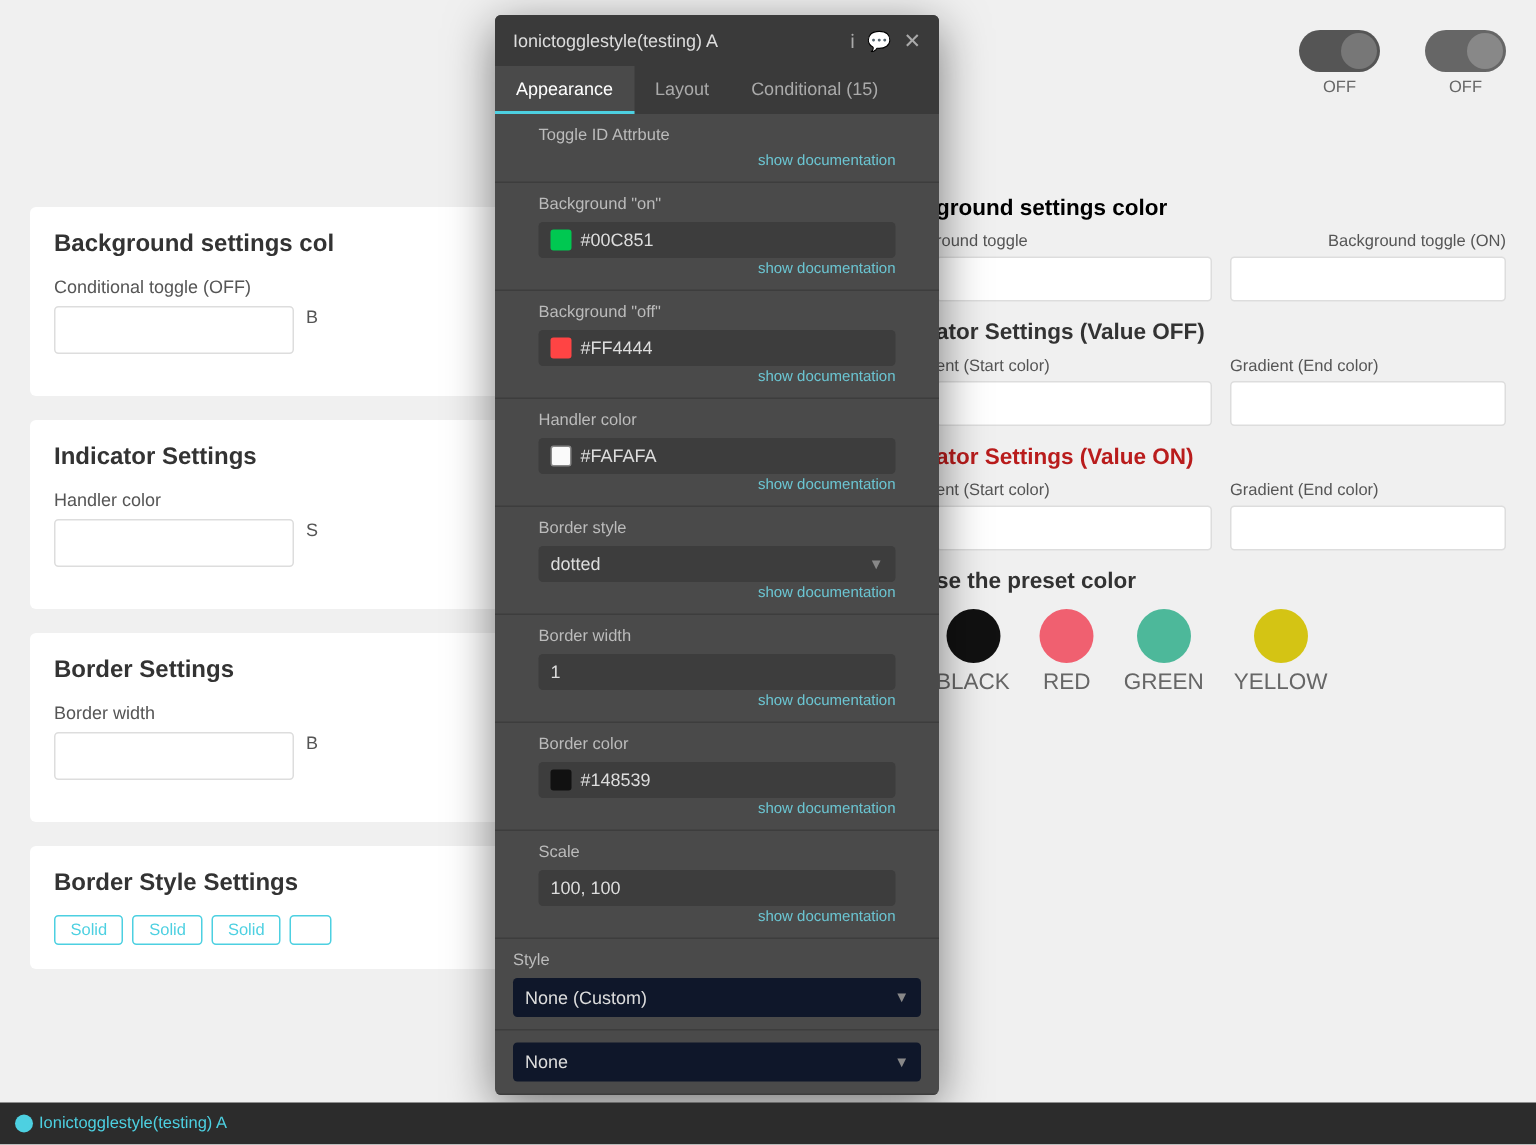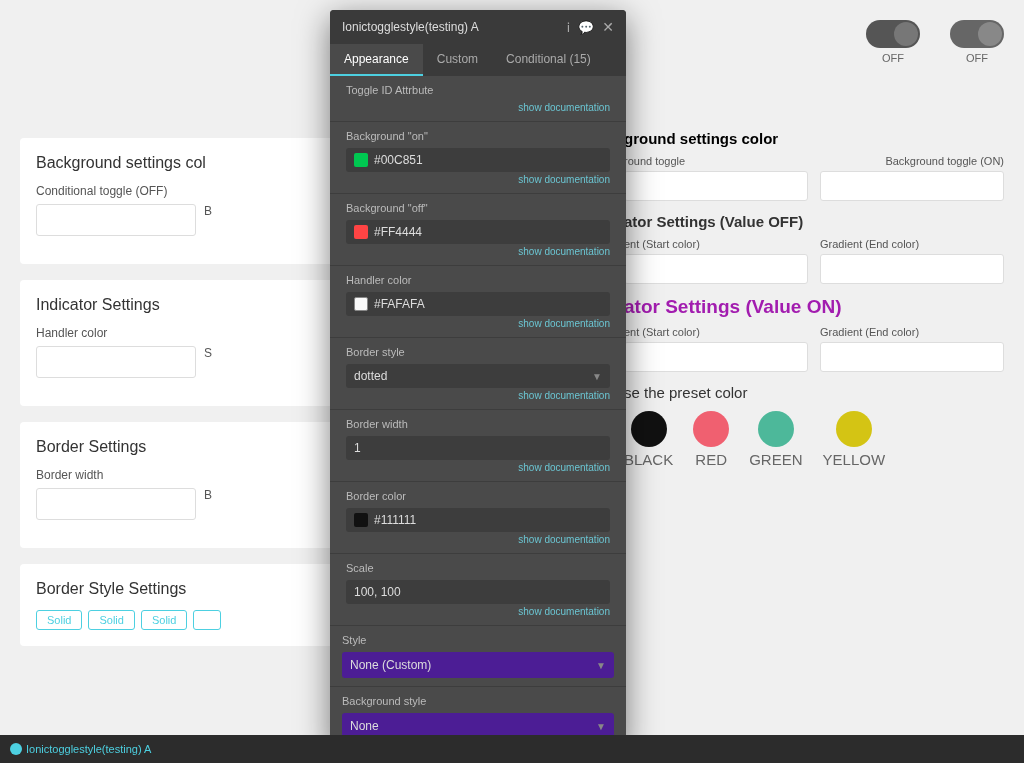--- a/index.html
+++ b/index.html
@@ -68,21 +68,21 @@
     .bg-section {
       background: white;
       border-radius: 4px;
       padding: 16px;
       margin-bottom: 16px;
       max-width: 340px;
     }
 
     .bg-section-title {
       font-size: 16px;
-      font-weight: 400;
+      font-weight: 700;
       color: #333;
       margin-bottom: 12px;
     }
 
     .bg-field-label {
       font-size: 12px;
       color: #555;
       margin-bottom: 6px;
     }
 
@@ -244,21 +244,21 @@
     }
 
     
     .modal-body {
       padding: 0;
       max-height: 680px;
       overflow-y: auto;
     }
 
     .modal-row {
-      padding: 8px 16px;
+      padding: 8px 29px;
       display: flex;
       flex-direction: column;
       gap: 2px;
       border-bottom: 1px solid #3d3d3d;
     }
 
     .modal-row-label {
       color: #bbb;
       font-size: 11px;
       margin-bottom: 4px;
@@ -306,21 +306,21 @@
     }
 
     .modal-style-label {
       color: #bbb;
       font-size: 11px;
       margin-bottom: 6px;
     }
 
     .modal-select {
       width: 100%;
-      background: #4c1d95;
+      background: #0f172a;
       color: #ddd;
       border: none;
       border-radius: 3px;
       padding: 6px 8px;
       font-size: 12px;
       display: flex;
       justify-content: space-between;
       align-items: center;
     }
 
@@ -448,33 +448,33 @@
         <div style="flex:1;">
           <div style="font-size:11px; color:#555; margin-bottom:4px;">ent (Start color)</div>
           <input style="width: 100%; height: 30px; border: 1px solid rgb(221, 221, 221); border-radius: 3px; padding: 4px 8px;" type="text">
         </div>
         <div style="flex:1;">
           <div style="font-size:11px; color:#555; margin-bottom:4px;">Gradient (End color)</div>
           <input style="width: 100%; height: 30px; border: 1px solid rgb(221, 221, 221); border-radius: 3px; padding: 4px 8px; font-size: 12px; color: rgb(153, 153, 153);" type="text">
         </div>
       </div>
 
-      <div style="font-size:19px; font-weight:600; color:#a21caf; margin-bottom:8px;">ator Settings (Value ON)</div>
+      <div style="font-size:15px; font-weight:600; color:#b91c1c; margin-bottom:8px;">ator Settings (Value ON)</div>
       <div style="display:flex; gap:12px; margin-bottom:12px;">
         <div style="flex:1;">
           <div style="font-size:11px; color:#555; margin-bottom:4px;">ent (Start color)</div>
           <input style="width: 100%; height: 30px; border: 1px solid rgb(221, 221, 221); border-radius: 3px; padding: 4px 8px;" type="text">
         </div>
         <div style="flex:1;">
           <div style="font-size:11px; color:#555; margin-bottom:4px;">Gradient (End color)</div>
           <input style="width: 100%; height: 30px; border: 1px solid rgb(221, 221, 221); border-radius: 3px; padding: 4px 8px; font-size: 12px; color: rgb(153, 153, 153);" type="text">
         </div>
       </div>
 
-      <div style="font-size:15px; font-weight:400; color:#333; margin-bottom:10px;">se the preset color</div>
+      <div style="font-size:15px; font-weight:700; color:#333; margin-bottom:10px;">se the preset color</div>
       <div class="preset-colors">
         <div class="preset-color-item">
           <div class="preset-circle" style="background:#111111;"></div>
           <span class="preset-circle-label">BLACK</span>
         </div>
         <div class="preset-color-item">
           <div class="preset-circle" style="background:#f06070;"></div>
           <span class="preset-circle-label">RED</span>
         </div>
         <div class="preset-color-item">
@@ -496,21 +496,21 @@
     <span class="modal-title">Ionictogglestyle(testing) A</span>
     <div class="modal-header-icons">
       <span class="modal-icon">ℹ</span>
       <span class="modal-icon">💬</span>
       <span class="modal-close">✕</span>
     </div>
   </div>
 
   <div class="modal-tabs">
     <div class="modal-tab active">Appearance</div>
-    <div class="modal-tab">Custom</div>
+    <div class="modal-tab">Layout</div>
     <div class="modal-tab">Conditional (15)</div>
   </div>
 
   <div class="modal-body">
 
     <div class="modal-row">
       <span class="modal-row-label">Toggle ID Attrbute</span>
       <span class="show-doc">show documentation</span>
     </div>
 
@@ -555,21 +555,21 @@
       <div class="modal-row-value">
         <span>1</span>
       </div>
       <span class="show-doc">show documentation</span>
     </div>
 
     <div class="modal-row">
       <span class="modal-row-label">Border color</span>
       <div class="modal-row-value">
         <span class="color-swatch" style="background:#111111;"></span>
-        <span>#111111</span>
+        <span>#148539</span>
       </div>
       <span class="show-doc">show documentation</span>
     </div>
 
     <div class="modal-row">
       <span class="modal-row-label">Scale</span>
       <div class="modal-row-value">
         <span>100, 100</span>
       </div>
       <span class="show-doc">show documentation</span>
@@ -577,21 +577,20 @@
 
     <div class="modal-style-section">
       <div class="modal-style-label">Style</div>
       <div class="modal-select">
         <span>None (Custom)</span>
         <span class="dropdown-arrow">▼</span>
       </div>
     </div>
 
     <div class="modal-style-section">
-      <div class="modal-style-label">Background style</div>
       <div class="modal-select">
         <span>None</span>
         <span class="dropdown-arrow">▼</span>
       </div>
     </div>
 
   </div>
 </div>
 
 <div class="bottom-bar">

